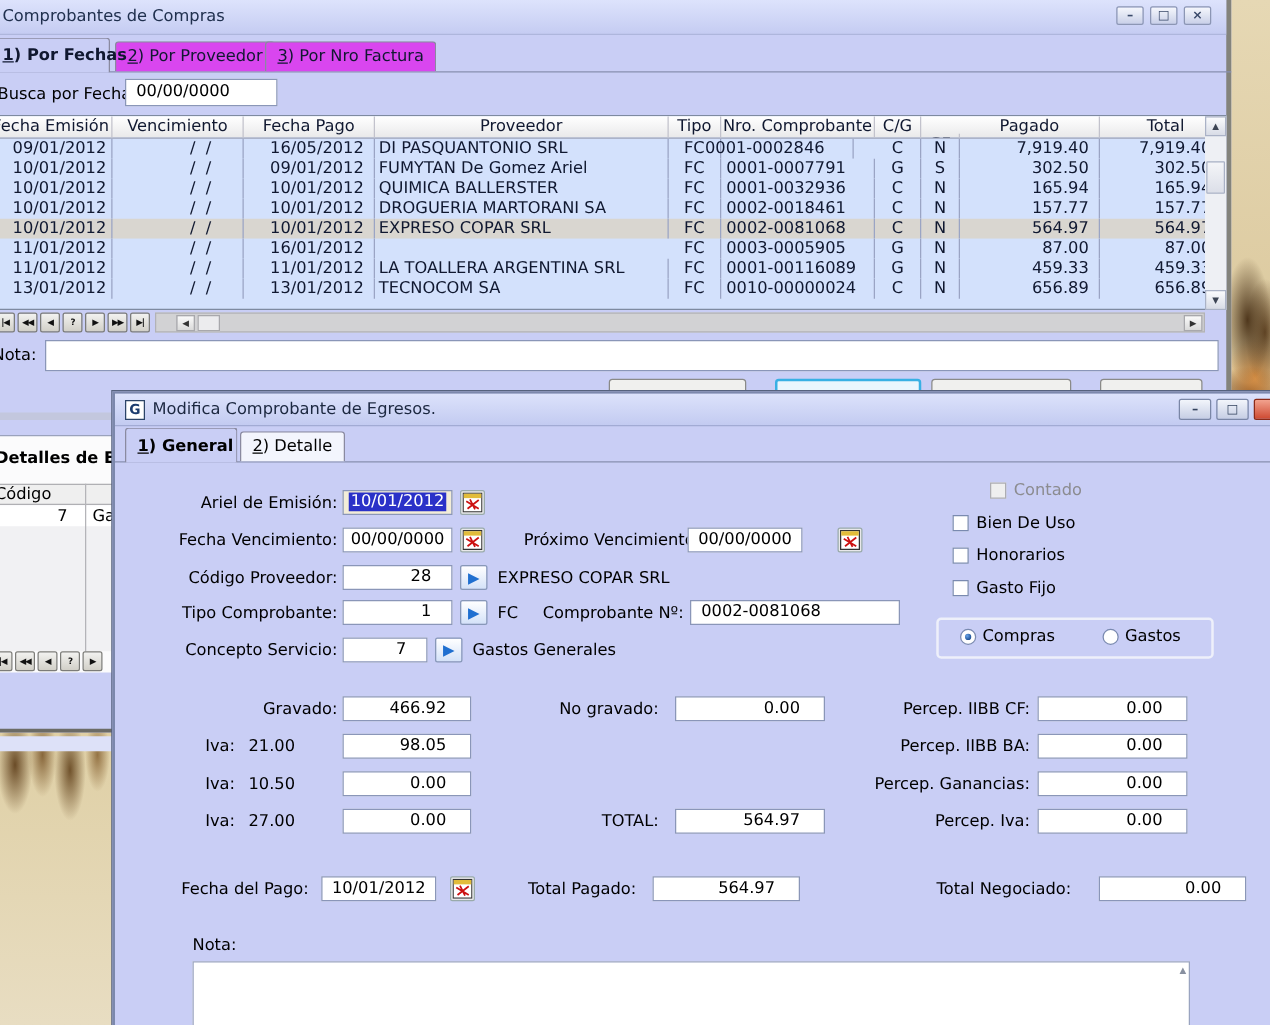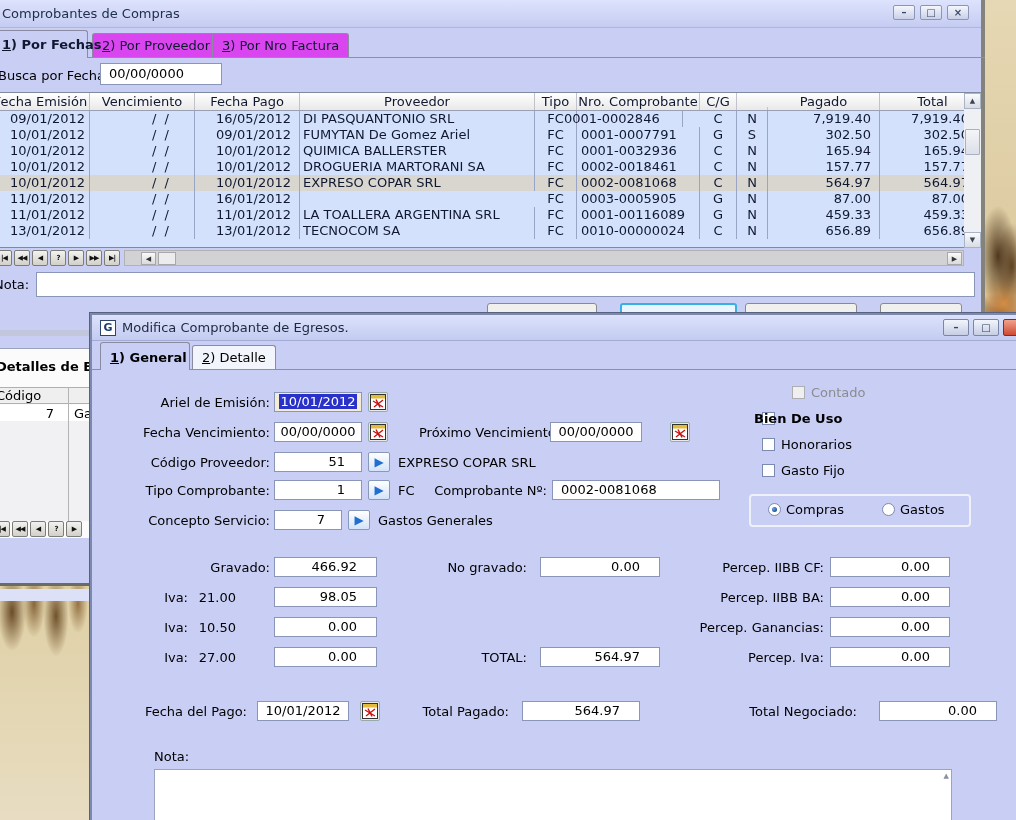--- a/index.html
+++ b/index.html
@@ -348,40 +348,40 @@
         </svg></div>
     <div class="lbl lblr" style="left:295px;top:110px;width:155px;padding-left:32px;">Próximo Vencimiento:</div>
     <div class="fld ctr h20" style="left:458px;top:107px;width:92px;">00/00/0000</div>
     <div class="calbtn" style="left:578px;top:107px;"><svg width="16" height="16" viewBox="0 0 16 16">
           <rect x="0.5" y="0.5" width="15" height="15" fill="#fff" stroke="#333"></rect>
           <rect x="1" y="1" width="14" height="3.5" fill="#e2bc3a"></rect>
           <path d="M3 7 L13 13 M13 6 L4 13 M6 5.5 L10 13.5" stroke="#c11" stroke-width="1.4" fill="none"></path>
         </svg></div>
 
     <div class="lbl lblr" style="left:4px;top:140px;width:174px;">Código Proveedor:</div>
-    <div class="fld num h20" style="left:182px;top:137px;width:88px;padding-right:16px;">51</div>
+    <div class="fld num h20" style="left:182px;top:137px;width:88px;padding-right:16px;">28</div>
     <div class="arrbtn" style="left:276px;top:137px;"><span>▶</span></div>
     <div class="lbl" style="left:306px;top:140px;">EXPRESO COPAR SRL</div>
 
     <div class="lbl lblr" style="left:4px;top:168px;width:174px;">Tipo Comprobante:</div>
     <div class="fld num h20" style="left:182px;top:165px;width:88px;padding-right:16px;">1</div>
     <div class="arrbtn" style="left:276px;top:165px;"><span>▶</span></div>
     <div class="lbl" style="left:306px;top:168px;">FC</div>
     <div class="lbl lblr" style="left:330px;top:168px;width:125px;">Comprobante Nº:</div>
     <div class="fld left h20" style="left:460px;top:165px;width:168px;">0002-0081068</div>
 
     <div class="lbl lblr" style="left:4px;top:198px;width:174px;">Concepto Servicio:</div>
     <div class="fld num h20" style="left:182px;top:195px;width:68px;padding-right:16px;">7</div>
     <div class="arrbtn" style="left:256px;top:195px;"><span>▶</span></div>
     <div class="lbl" style="left:286px;top:198px;">Gastos Generales</div>
 
     <span class="cb dis" style="left:700px;top:71px;"></span>
     <span class="cblbl dis" style="left:719px;top:70px;">Contado</span>
     <span class="cb" style="left:670px;top:97px;"></span>
-    <span class="cblbl" style="left:662px;top:96px;font-weight:bold;">Bien De Uso</span>
+    <span class="cblbl" style="left:689px;top:96px;">Bien De Uso</span>
     <span class="cb" style="left:670px;top:123px;"></span>
     <span class="cblbl" style="left:689px;top:122px;">Honorarios</span>
     <span class="cb" style="left:670px;top:149px;"></span>
     <span class="cblbl" style="left:689px;top:148px;">Gasto Fijo</span>
 
     <div class="grpbox" style="left:657px;top:179px;width:222px;height:33px;"></div>
     <span class="radio sel" style="left:676px;top:188px;"></span>
     <span class="cblbl" style="left:694px;top:187px;">Compras</span>
     <span class="radio" style="left:790px;top:188px;"></span>
     <span class="cblbl" style="left:808px;top:187px;">Gastos</span>

